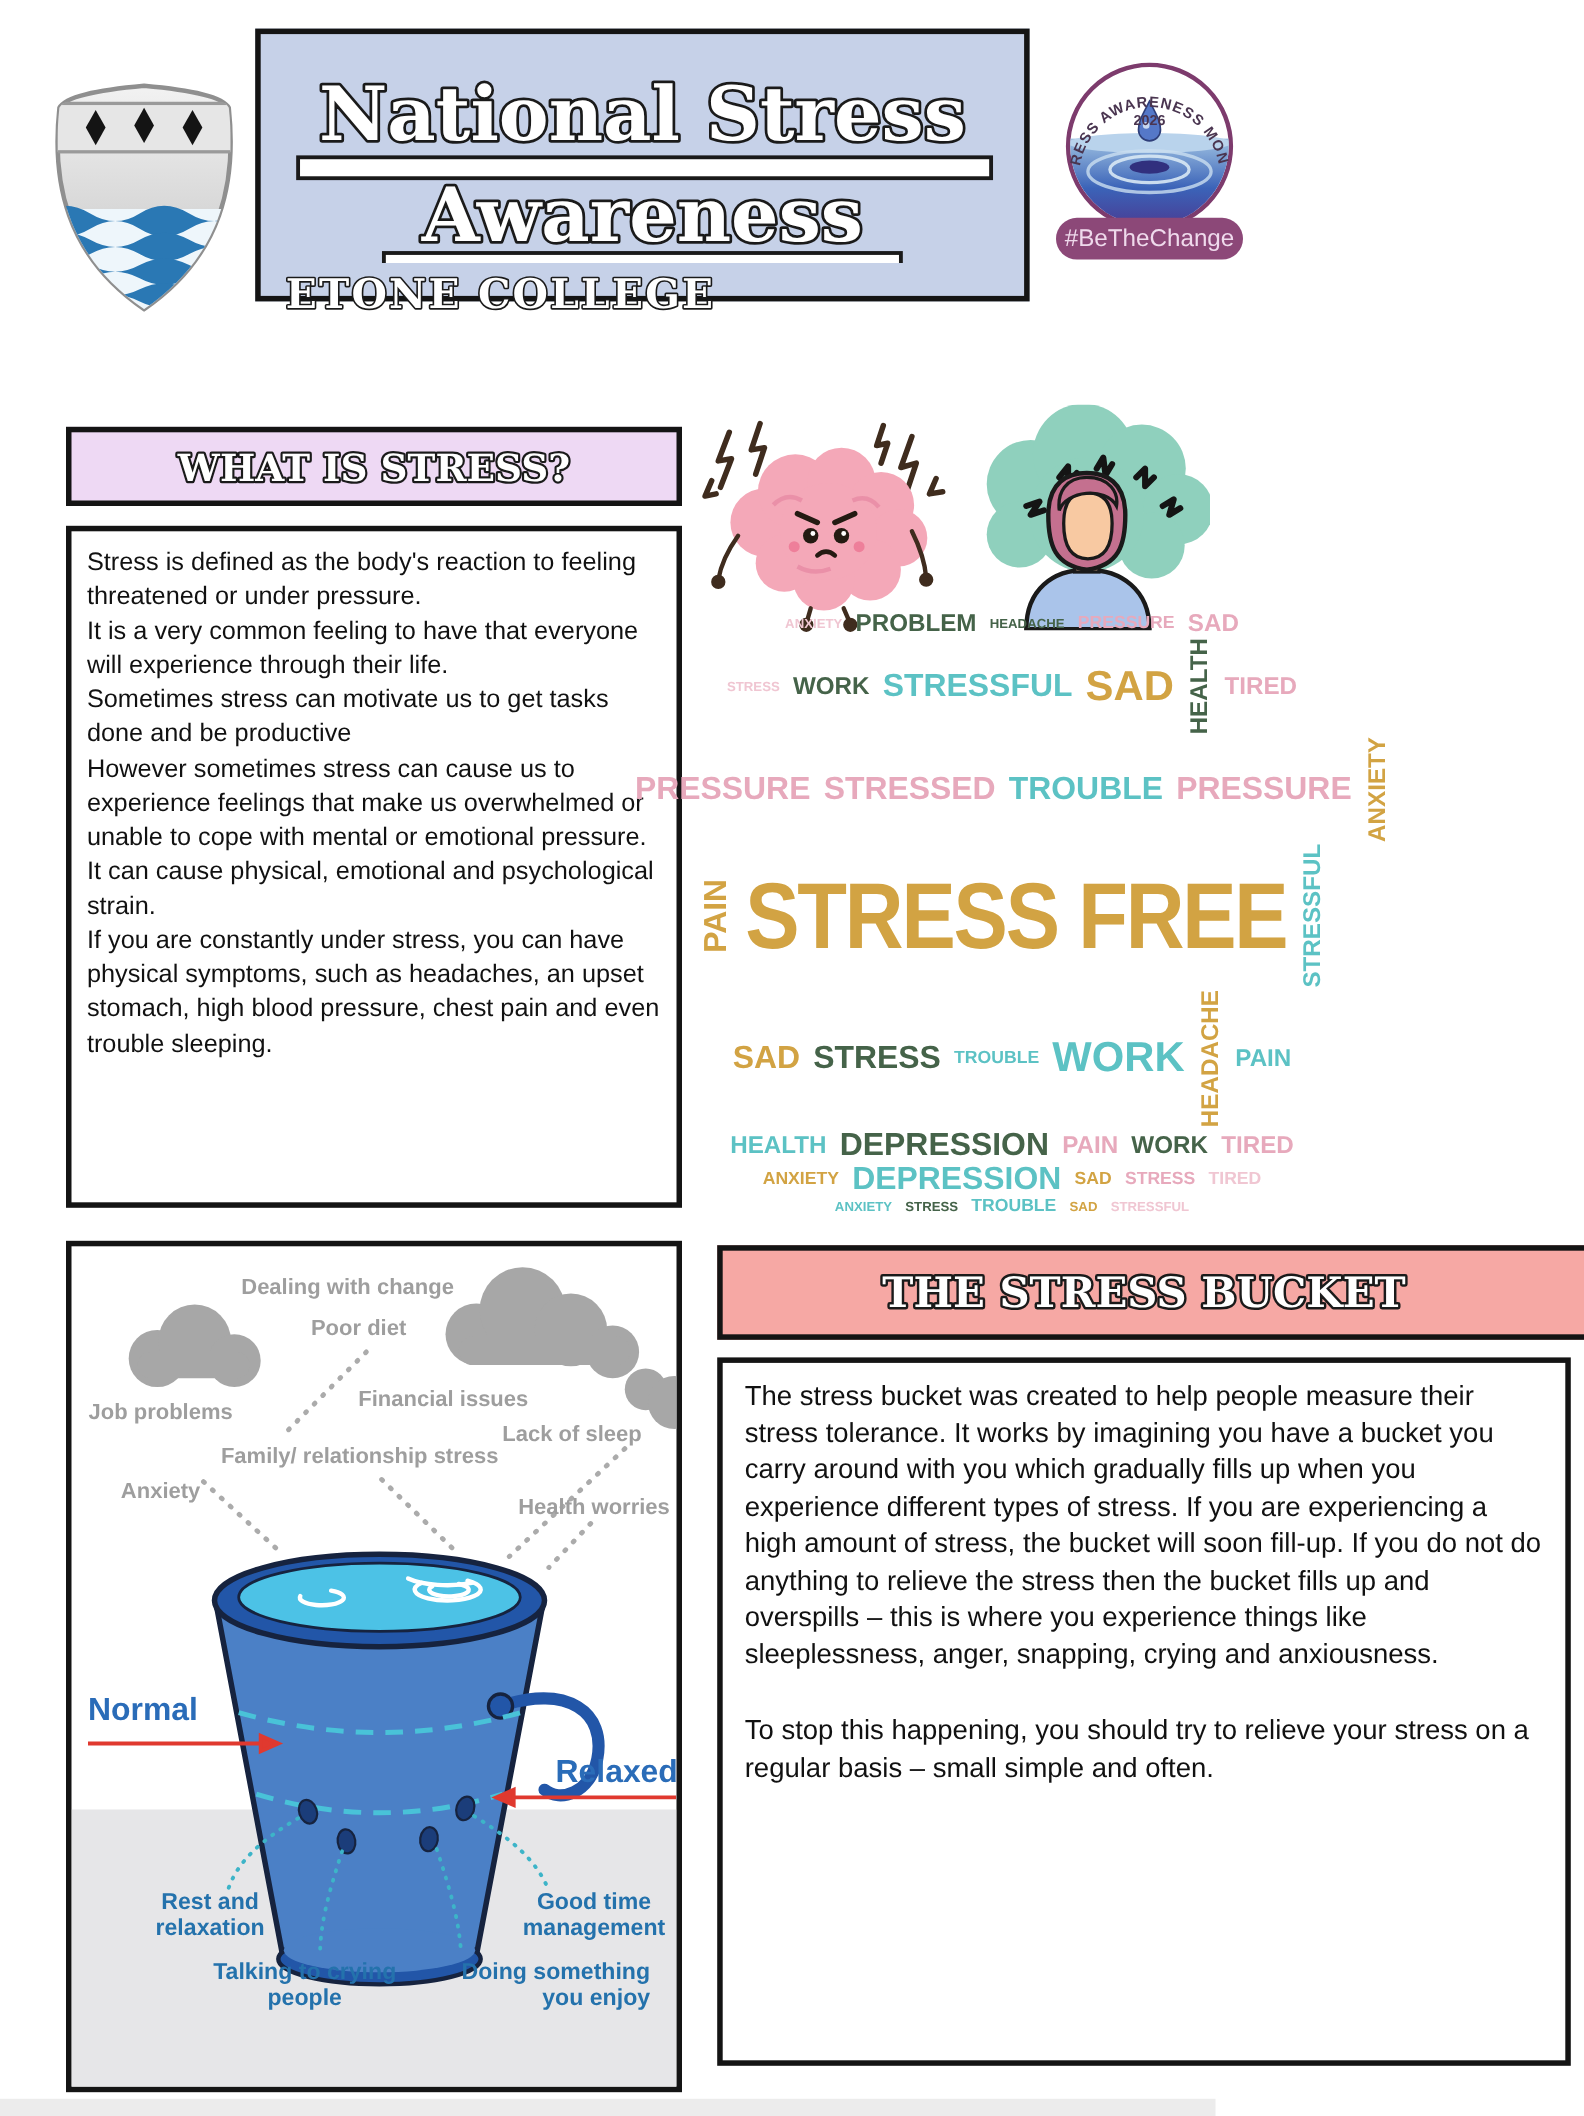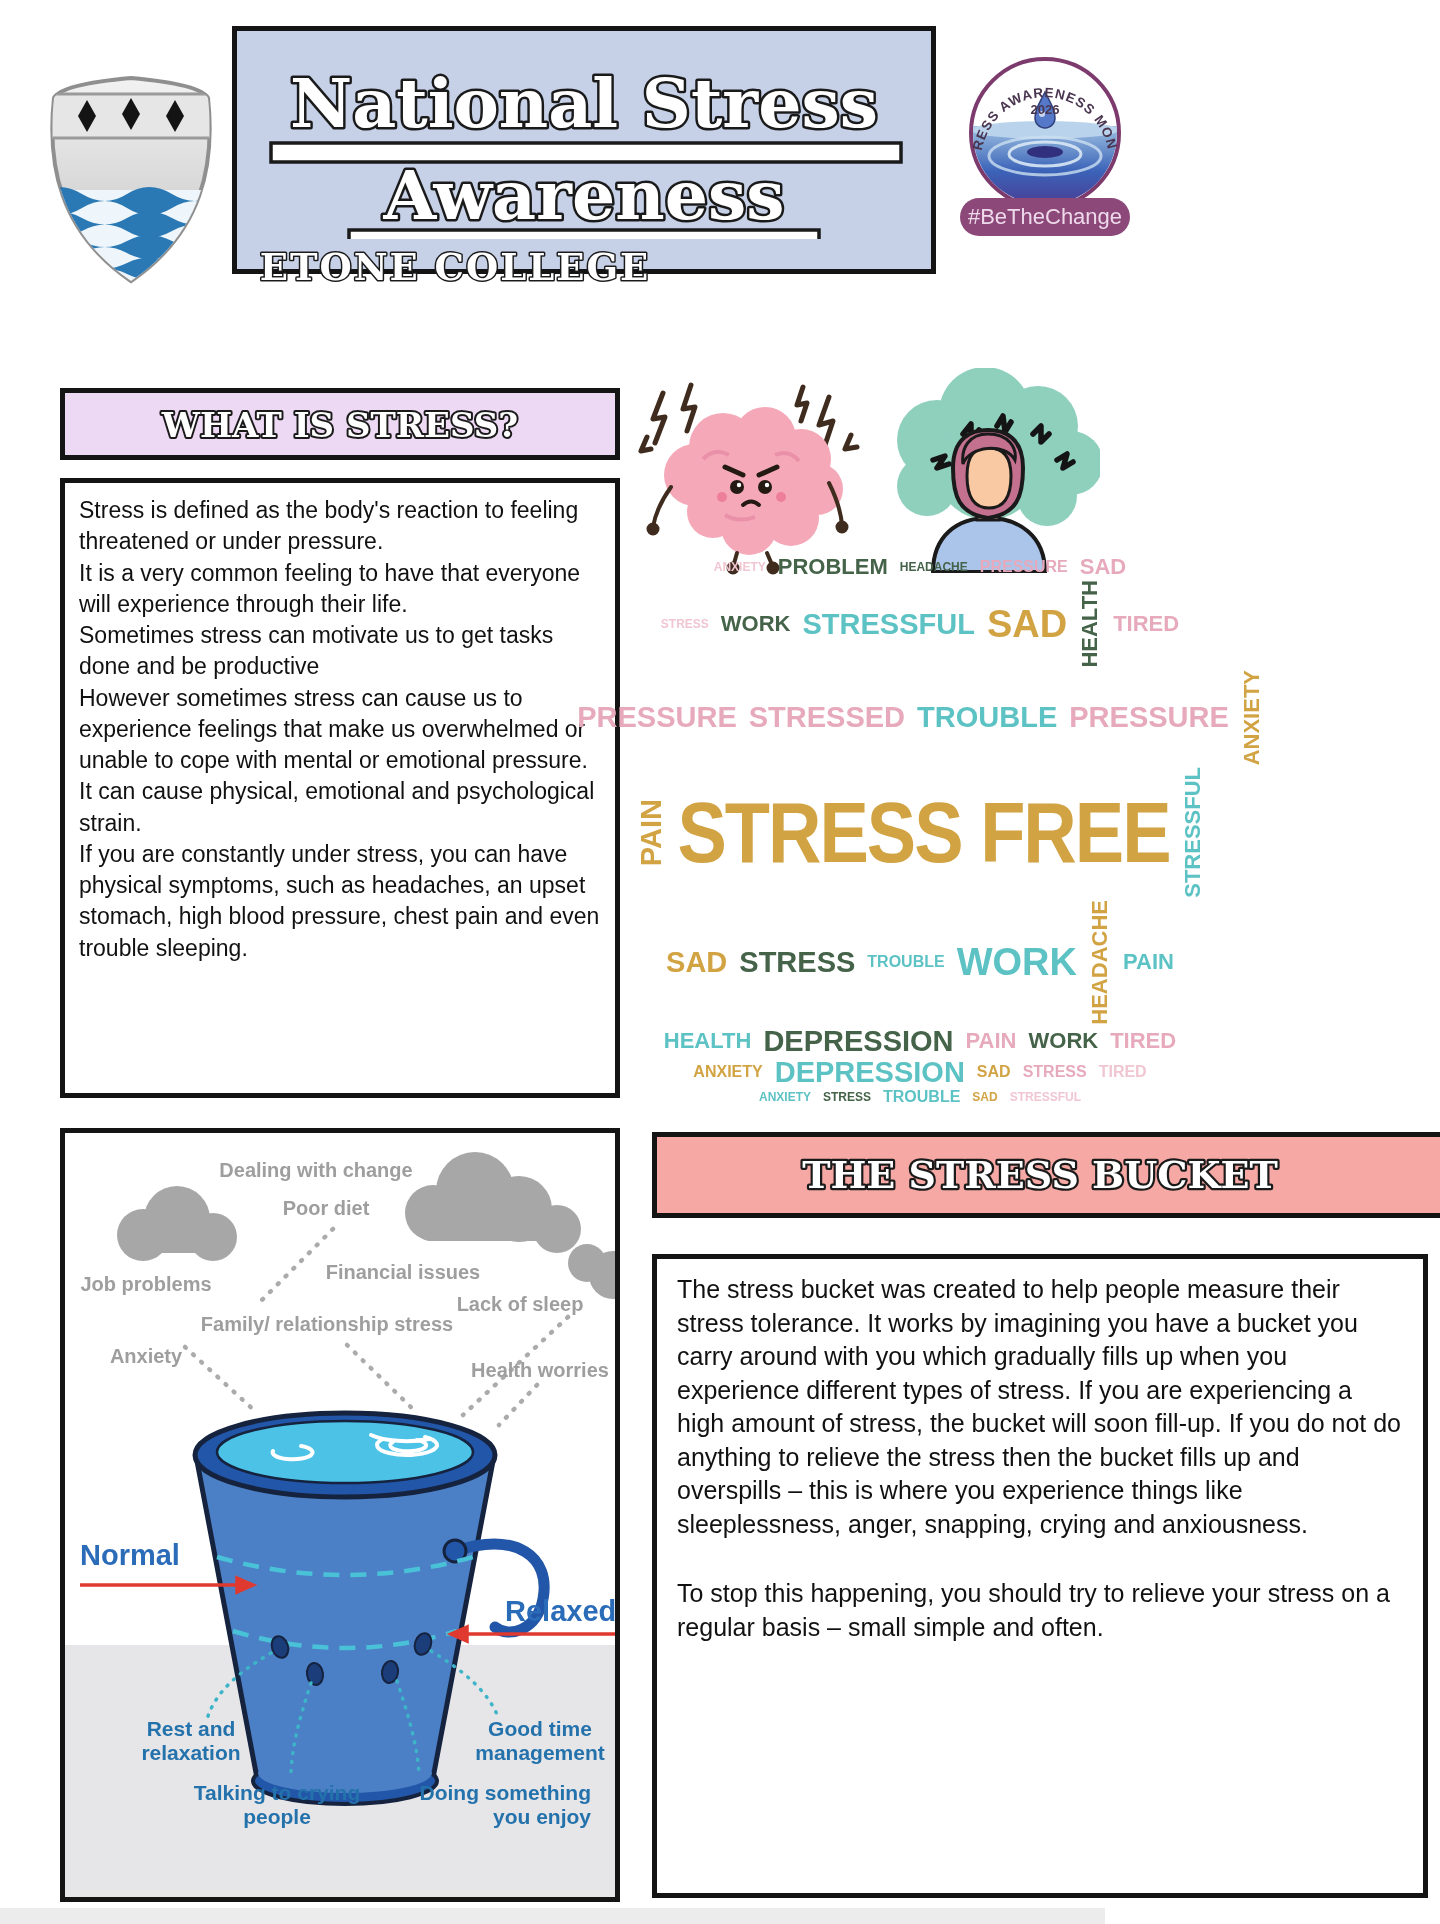--- a/index.html
+++ b/index.html
@@ -251,21 +251,21 @@
         <span class="wc-w c-rose s1">STRESSFUL</span>
       </div>
     </div>
 
   <div class="abs frame salmon sec-hdr" style="left:652px;top:1132px;width:872px;height:86px;">
     <svg class="outline-svg" width="766" height="70" viewBox="0 0 766 70">
       <text x="383" y="48" text-anchor="middle" font-family="DejaVu Serif, serif" font-weight="bold" font-size="38" fill="#ffffff" stroke="#1a1a1a" stroke-width="4.5" paint-order="stroke" stroke-linejoin="round">THE STRESS BUCKET</text>
     </svg>
   </div>
 
-  <div class="abs frame" style="left:652px;top:1234px;width:776px;height:644px;padding:14px 20px;margin-top:20px;">
+  <div class="abs frame" style="left:652px;top:1234px;width:776px;height:644px;padding:14px 20px;">
     <div class="box-text2">
       <div>The stress bucket was created to help people measure their stress tolerance. It works by imagining you have a bucket you carry around with you which gradually fills up when you experience different types of stress. If you are experiencing a high amount of stress, the bucket will soon fill-up. If you do not do anything to relieve the stress then the bucket fills up and overspills – this is where you experience things like sleeplessness, anger, snapping, crying and anxiousness.</div>
       <div style="margin-top:36px;">To stop this happening, you should try to relieve your stress on a regular basis – small simple and often.</div>
     </div>
   </div>
 
   <div class="abs frame" style="left:60px;top:1128px;width:560px;height:774px;overflow:hidden;">
     <svg class="outline-svg" width="550" height="764" viewBox="0 0 550 764">
 
       <rect x="0" y="512" width="550" height="252" fill="#e6e6e8"></rect>

